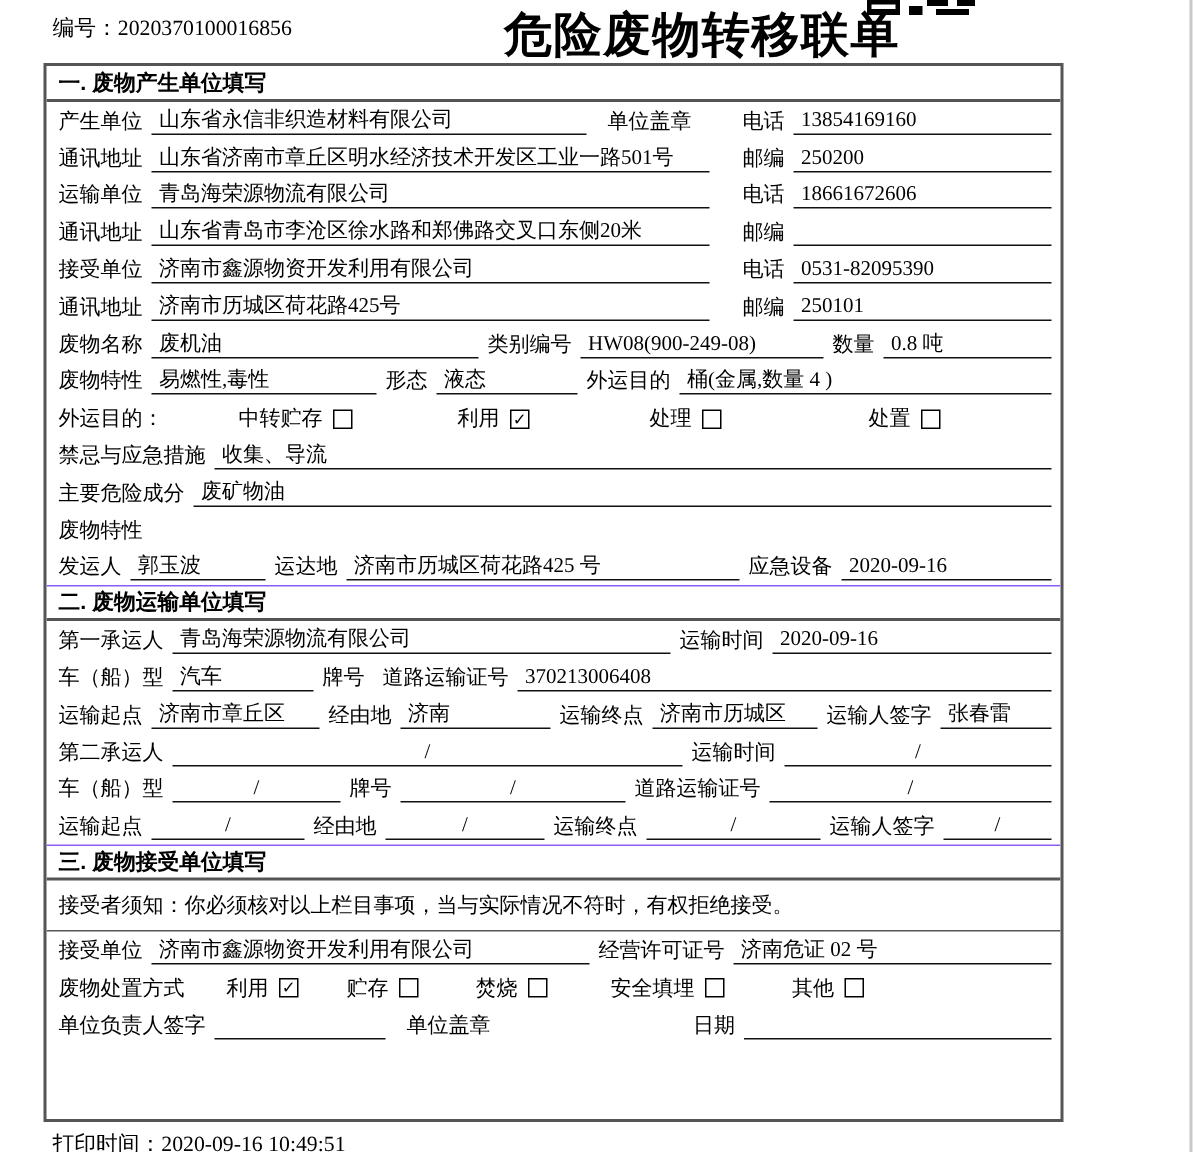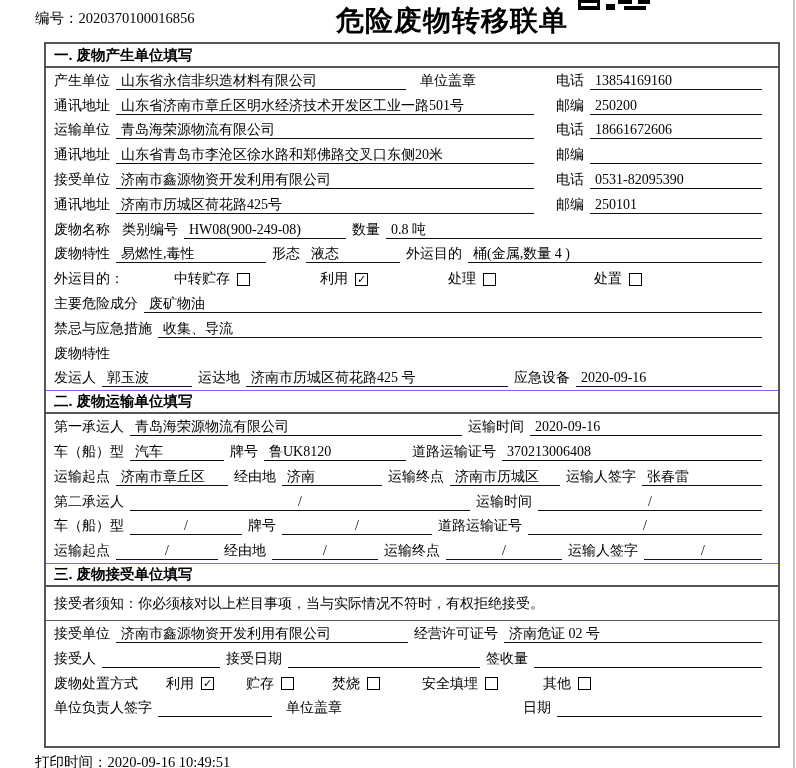--- a/index.html
+++ b/index.html
@@ -1,36 +1,36 @@
 <!DOCTYPE html>
 <html><head>
 <meta charset="utf-8">
 <style>
   * { box-sizing: border-box; margin: 0; padding: 0; }
   html, body { width: 796px; height: 768px; background: #fff; overflow: hidden; }
   body { font-family: "Liberation Serif", "DejaVu Serif", serif; font-size: 14px; color: #000; position: relative; }
 
   .doc-header { position: relative; height: 42px; }
   .doc-number { position: absolute; left: 35px; top: 9px; font-size: 14.5px; white-space: nowrap; }
-  .doc-title  { position: absolute; left: 336px; top: 2px; font-size: 28px; font-weight: bold;
+  .doc-title  { position: absolute; left: 336px; top: 2px; font-size: 32px; font-weight: bold;
                 font-family: "Liberation Sans", "DejaVu Sans", sans-serif; letter-spacing: 1px; white-space: nowrap; }
   .qr-frag { position: absolute; left: 578px; top: 0; width: 76px; height: 10px; }
 
-  .form-table { margin-left: 44px; width: 736px; height: 706px; border: 2px solid #555; overflow: hidden; background:#fff; }
+  .form-table { margin-left: 29px; width: 680px; height: 706px; border: 2px solid #555; overflow: hidden; background:#fff; }
 
   .sec { height: 24px; display: flex; align-items: center; padding-left: 8px;
          font-weight: bold; font-size: 14.5px; border-bottom: 2px solid #555;
          font-family: "Liberation Sans", "DejaVu Sans", sans-serif; }
   .sec.mid { border-top: 1px solid #8b5cf6; }
 
   .notice { height: 26px; display: flex; align-items: center; padding-left: 8px;
             border-bottom: 1.5px solid #555; white-space: nowrap; }
   .notice.tall { height: 34px; }
 
-  .r { height: 24.8px; display: flex; align-items: flex-end; padding: 0 16px 3px 8px; white-space: nowrap; }
+  .r { height: 24.8px; display: flex; align-items: flex-end; padding: 0 6px 3px 8px; white-space: nowrap; }
   .l { margin: 0 6px; white-space: nowrap; }
   .r > .l:first-child { margin-left: 0; }
   .v { border-bottom: 1px solid #111; height: 19px; line-height: 19px; padding: 0 5px;
        white-space: nowrap; overflow: hidden; }
   .g { flex: 1 1 auto; }
   .c { text-align: center; }
   .sp { flex: 1 1 auto; }
 
   .w90{width:90px}.w94{width:94px}.w100{width:100px}.w102{width:102px}.w106{width:106px}
   .w110{width:110px}.w112{width:112px}.w114{width:114px}.w116{width:116px}.w118{width:118px}
@@ -109,20 +109,21 @@
 
   <div class="r">
     <span class="l">通讯地址</span>
     <span class="v g" style="margin-right:16px">济南市历城区荷花路425号</span>
     <span class="l">邮编</span>
     <span class="v w172">250101</span>
   </div>
 
   <div class="r">
     <span class="l">废物名称</span>
+    <span class="v w218">废机油</span>
     <span class="l">类别编号</span>
     <span class="v w162">HW08(900-249-08)</span>
     <span class="l">数量</span>
     <span class="v g">0.8 吨</span>
   </div>
 
   <div class="r">
     <span class="l">废物特性</span>
     <span class="v w150">易燃性,毒性</span>
     <span class="l">形态</span>
@@ -145,27 +146,27 @@
       <span>处理</span>
       <span class="cb"></span>
     </span>
     <span class="opt m98">
       <span>处置</span>
       <span class="cb"></span>
     </span>
   </div>
 
   <div class="r">
+    <span class="l">禁忌与应急措施</span>
+    <span class="v g">收集、导流</span>
+  </div>
+
+  <div class="r">
     <span class="l">主要危险成分</span>
     <span class="v g">废矿物油</span>
-  </div>
-
-  <div class="r">
-    <span class="l">禁忌与应急措施</span>
-    <span class="v g">收集、导流</span>
   </div>
 
   <div class="r">
     <span class="l">废物特性</span>
   </div>
 
   <div class="r">
     <span class="l">发运人</span>
     <span class="v w90">郭玉波</span>
     <span class="l">运达地</span>
@@ -180,21 +181,20 @@
     <span class="l">第一承运人</span>
     <span class="v w332">青岛海荣源物流有限公司</span>
     <span class="l">运输时间</span>
     <span class="v g">2020-09-16</span>
   </div>
 
   <div class="r">
     <span class="l">车（船）型</span>
     <span class="v w94">汽车</span>
     <span class="l">牌号</span>
-    <span class="v w142">鲁UK8120</span>
     <span class="l">道路运输证号</span>
     <span class="v g">370213006408</span>
   </div>
 
   <div class="r">
     <span class="l">运输起点</span>
     <span class="v w112">济南市章丘区</span>
     <span class="l">经由地</span>
     <span class="v w100">济南</span>
     <span class="l">运输终点</span>
@@ -233,28 +233,20 @@
   <div class="sec mid">三. 废物接受单位填写</div>
   <div class="notice tall">接受者须知：你必须核对以上栏目事项，当与实际情况不符时，有权拒绝接受。</div>
 
   <div class="r">
     <span class="l">接受单位</span>
     <span class="v w292">济南市鑫源物资开发利用有限公司</span>
     <span class="l">经营许可证号</span>
     <span class="v g">济南危证 02 号</span>
   </div>
 
-  <div class="r">
-    <span class="l">接受人</span>
-    <span class="v w118"></span>
-    <span class="l">接受日期</span>
-    <span class="v w192"></span>
-    <span class="l">签收量</span>
-    <span class="v g"></span>
-  </div>
 
   <div class="r">
     <span class="l">废物处置方式</span>
     <span class="opt m22">
       <span>利用</span>
       <span class="cb">✓</span>
     </span>
     <span class="opt m32">
       <span>贮存</span>
       <span class="cb"></span>

